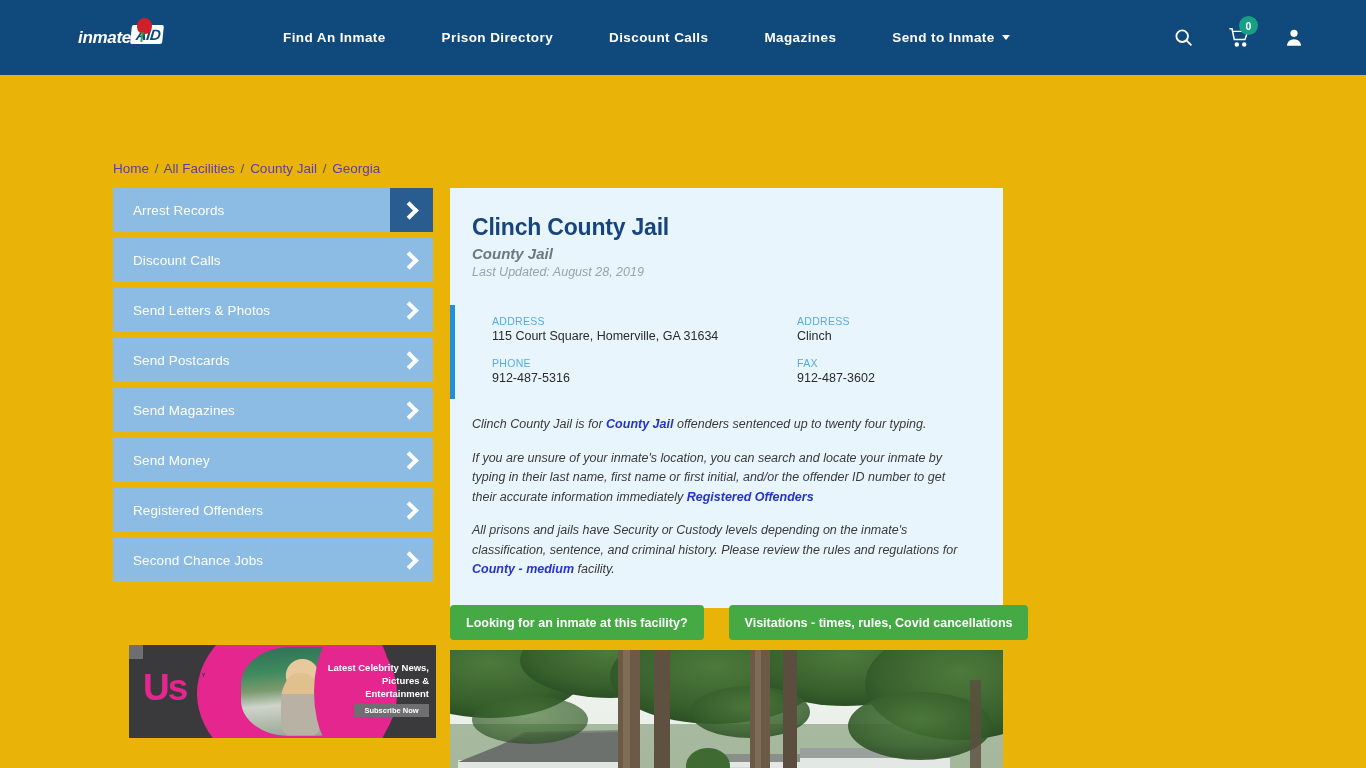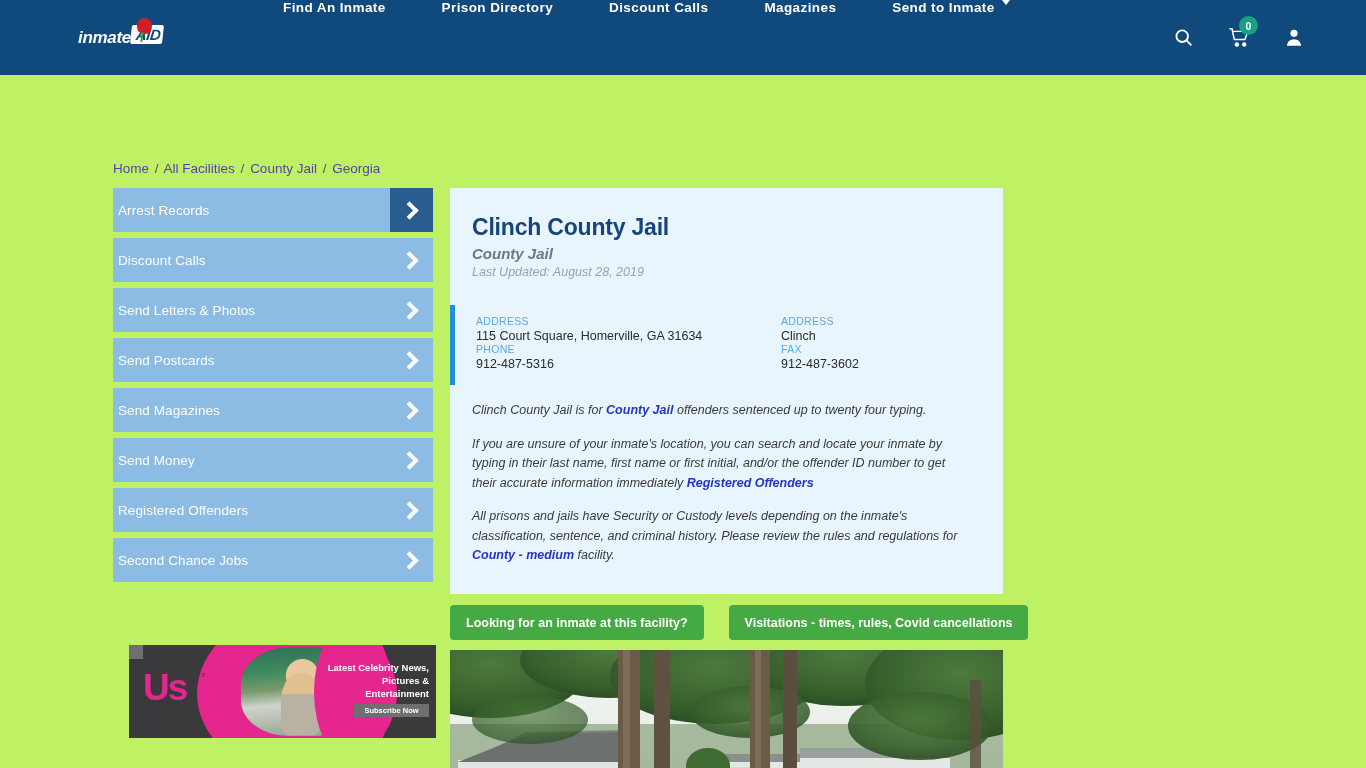--- a/index.html
+++ b/index.html
@@ -77,20 +77,21 @@
   }
   .nav-item {
     color: #ffffff;
     font-size: 13.5px;
     font-weight: bold;
     letter-spacing: 0.4px;
     padding: 0 28px;
     cursor: pointer;
     white-space: nowrap;
     display: flex;
+    align-items: center;
     height: 100%;
   }
   .nav-item .caret {
     display: inline-block;
     margin-left: 7px;
     width: 0; height: 0;
     border-left: 4.5px solid transparent;
     border-right: 4.5px solid transparent;
     border-top: 5px solid #ffffff;
   }
@@ -114,21 +115,21 @@
     font-size: 10.5px;
     font-weight: bold;
     display: flex; align-items: center; justify-content: center;
   }
 
   
   .page {
     position: relative;
     width: 1366px;
     height: 693px;
-    background: #bef264;
+    background: #eab308;
   }
   .breadcrumb {
     position: absolute;
     left: 113px; top: 86px;
     font-size: 13.5px;
     color: #444;
   }
   .breadcrumb a {
     color: #5a3fa8;
     text-decoration: none;
@@ -154,21 +155,21 @@
     height: 44px;
     margin-bottom: 6px;
     background: #8cbce3;
     display: flex;
     align-items: center;
     cursor: pointer;
   }
   .side-btn .label {
     color: #ffffff;
     font-size: 13.5px;
-    padding-left: 5px;
+    padding-left: 20px;
     letter-spacing: 0.1px;
   }
   .side-btn .arrow-box {
     position: absolute;
     right: 0; top: 0;
     width: 43px; height: 44px;
     display: flex; align-items: center; justify-content: center;
   }
   .side-btn.active .arrow-box { background: #2a5d8f; }
   .chev {
@@ -295,22 +296,22 @@
   }
   .info-bar {
     position: absolute;
     left: 0; top: 0;
     width: 5px; height: 100%;
     background: #1f8fe0;
   }
   .info-grid {
     display: grid;
     grid-template-columns: 305px auto;
-    row-gap: 0;
-    margin-left: 26px;
+    row-gap: 14px;
+    margin-left: 42px;
   }
   .info-label {
     color: #5ba9e4;
     font-size: 10.5px;
     letter-spacing: 0.3px;
     margin-bottom: 2px;
   }
   .info-value {
     color: #2b2b2b;
     font-size: 12.5px;

